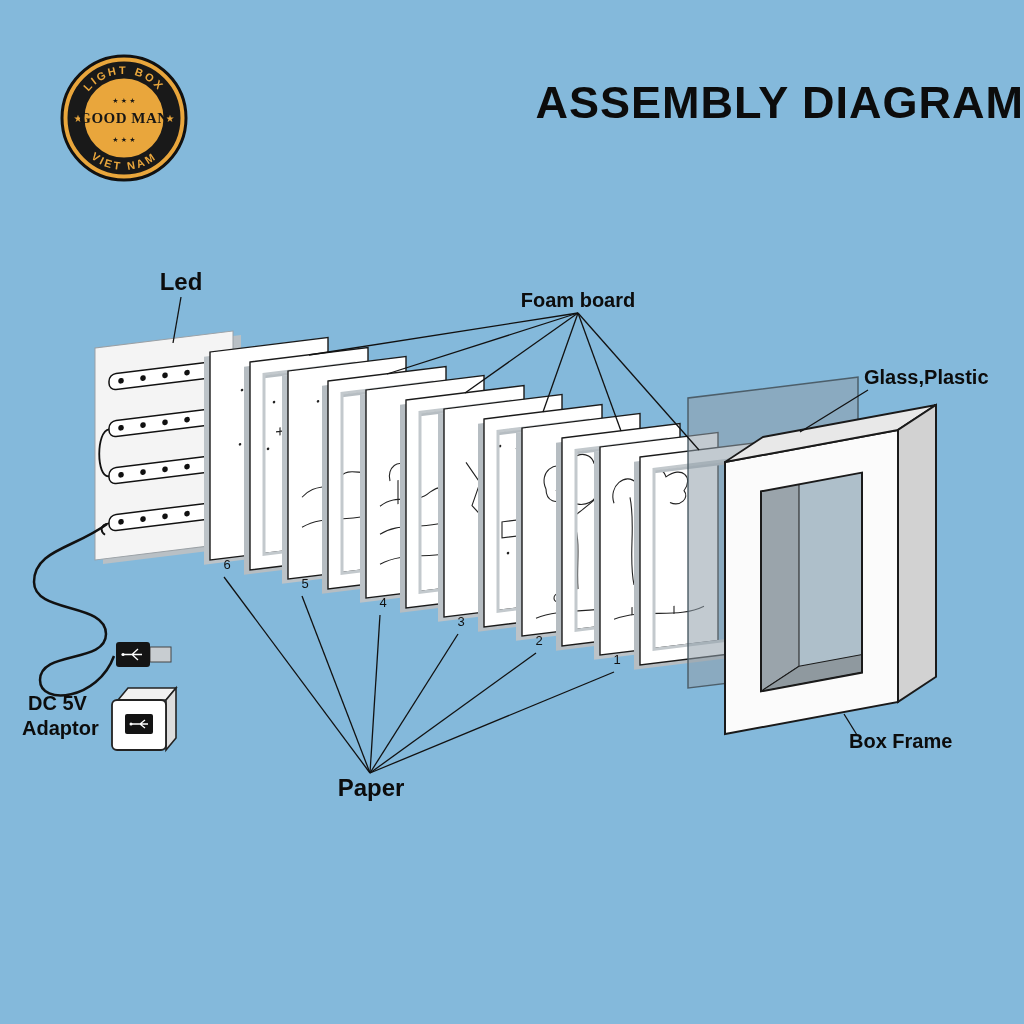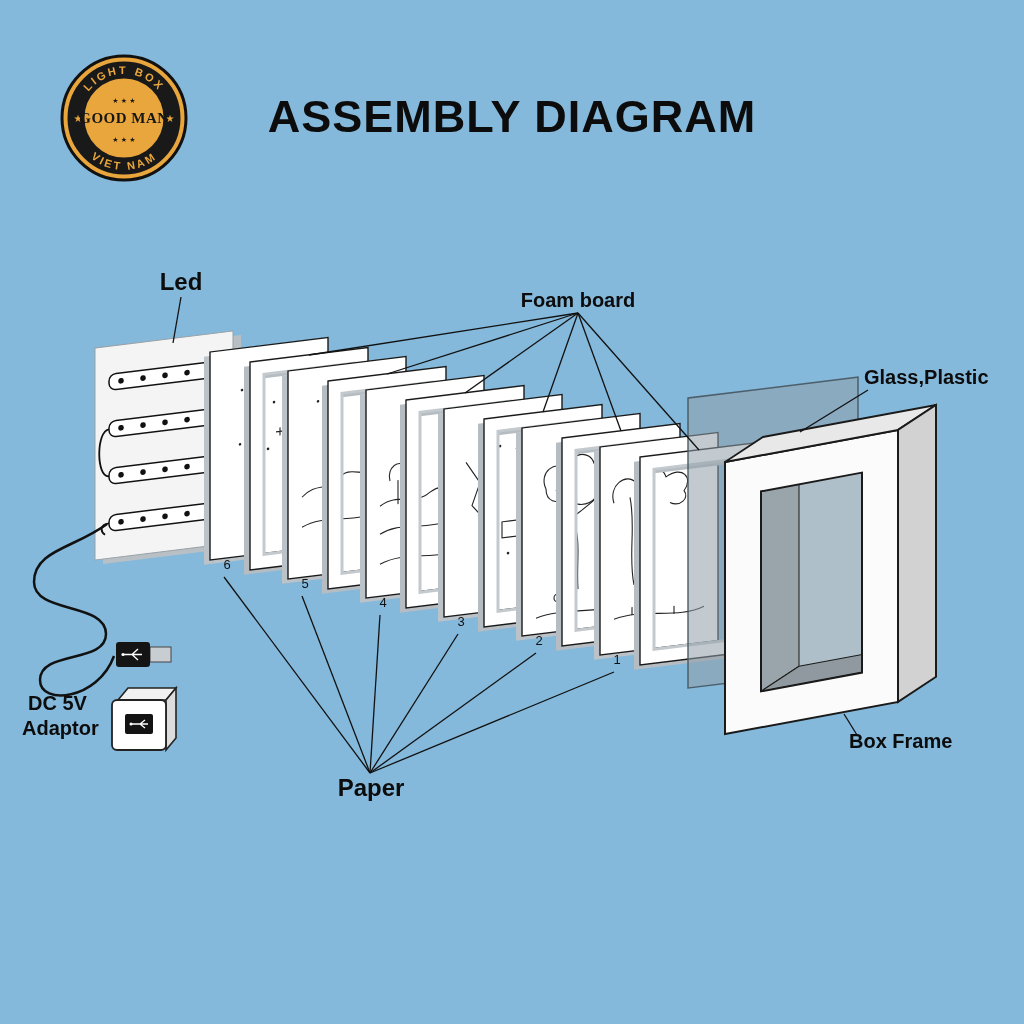--- a/index.html
+++ b/index.html
@@ -2,21 +2,21 @@
 <html><head>
 <meta charset="utf-8">
 <style>
   html,body{margin:0;padding:0;}
   body{
     width:1024px;height:1024px;position:relative;overflow:hidden;
     background:#84B9DB;
     font-family:"Liberation Sans",sans-serif;
   }
   .page-title{
-    position:absolute;top:91px;left:0;width:1024px;text-align:center;
+    position:absolute;top:77px;left:0;width:1024px;text-align:right;
     font-size:45px;font-weight:700;letter-spacing:1px;color:#0c0c0c;
   }
   .badge{position:absolute;left:58px;top:52px;}
   .badge-arc{font:700 11px "Liberation Sans",sans-serif;letter-spacing:2.5px;fill:#E9A63C;}
   .badge-brand{font:700 15px "Liberation Serif",serif;fill:#161616;text-anchor:middle;letter-spacing:.5px;}
   .badge-deco{font:400 7px "DejaVu Sans",sans-serif;fill:#161616;text-anchor:middle;}
   .badge-star{font:400 10px "DejaVu Sans",sans-serif;fill:#E9A63C;text-anchor:middle;}
   .diagram{position:absolute;left:0;top:0;}
   .lbl{font:700 20px "Liberation Sans",sans-serif;fill:#0c0c0c;}
   .lbl-lg{font:700 24px "Liberation Sans",sans-serif;fill:#0c0c0c;}

